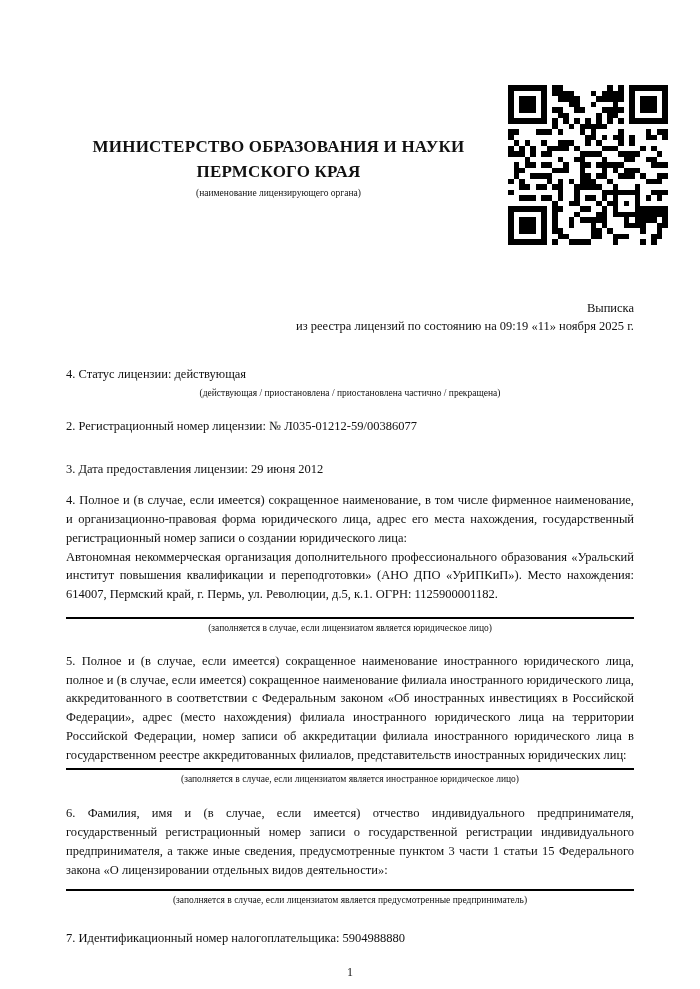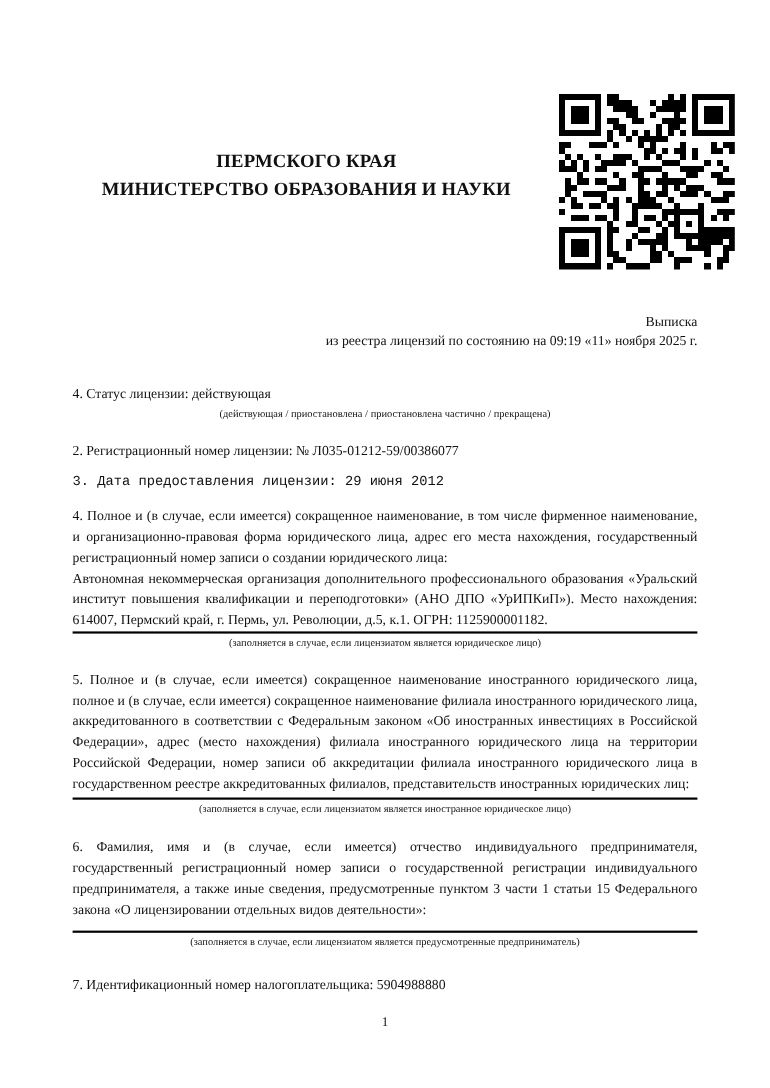--- a/index.html
+++ b/index.html
@@ -57,23 +57,23 @@
   .item { font-size: 12.5px; line-height: 18.75px; }
   .just { text-align: justify; }
   .small-caption {
     font-size: 9.5px;
     line-height: 13px;
     text-align: center;
     padding-top: 3px;
   }
   .item1 { margin-top: 30px; }
   .item2 { margin-top: 17px; }
-  .item3 { margin-top: 9px; font-family: Liberation Mono, monospace; }
+  .item3 { margin-top: 24px; }
   .item4 { margin-top: 13px; }
-  .item4 .value { border-bottom: 2px solid #000; padding-bottom: 1px; }
+  .item4 .value { border-bottom: 2px solid #000; padding-bottom: 13px; }
   .item5 { margin-top: 17px; }
   .item5 .fill-line { height: 6px; border-bottom: 2px solid #000; }
   .item6 { margin-top: 18px; }
   .item6 .fill-line { height: 12px; border-bottom: 2px solid #000; }
   .item7 { margin-top: 22px; }
   .page-number {
     margin-top: 16px;
     text-align: center;
     font-size: 12px;
     line-height: 16px;
@@ -480,23 +480,24 @@
         <rect x="14" y="28" width="1" height="1"></rect>
         <rect x="19" y="28" width="1" height="1"></rect>
         <rect x="24" y="28" width="1" height="1"></rect>
         <rect x="26" y="28" width="1" height="1"></rect>
       </svg>
   </div>
 
   <div class="content">
     <div class="header">
       <div class="ministry">
+        <div>МИНИСТЕРСТВО ОБРАЗОВАНИЯ И НАУКИ</div>
         <div>ПЕРМСКОГО КРАЯ</div>
-        <div>МИНИСТЕРСТВО ОБРАЗОВАНИЯ И НАУКИ</div>
       </div>
+      <div class="ministry-caption">(наименование лицензирующего органа)</div>
     </div>
 
     <div class="doc-title">
       <div>Выписка</div>
       <div>из реестра лицензий по состоянию на 09:19 «11» ноября 2025 г.</div>
     </div>
 
     <div class="item item1">
       <div>4. Статус лицензии: действующая</div>
       <div class="small-caption">(действующая / приостановлена / приостановлена частично / прекращена)</div>

